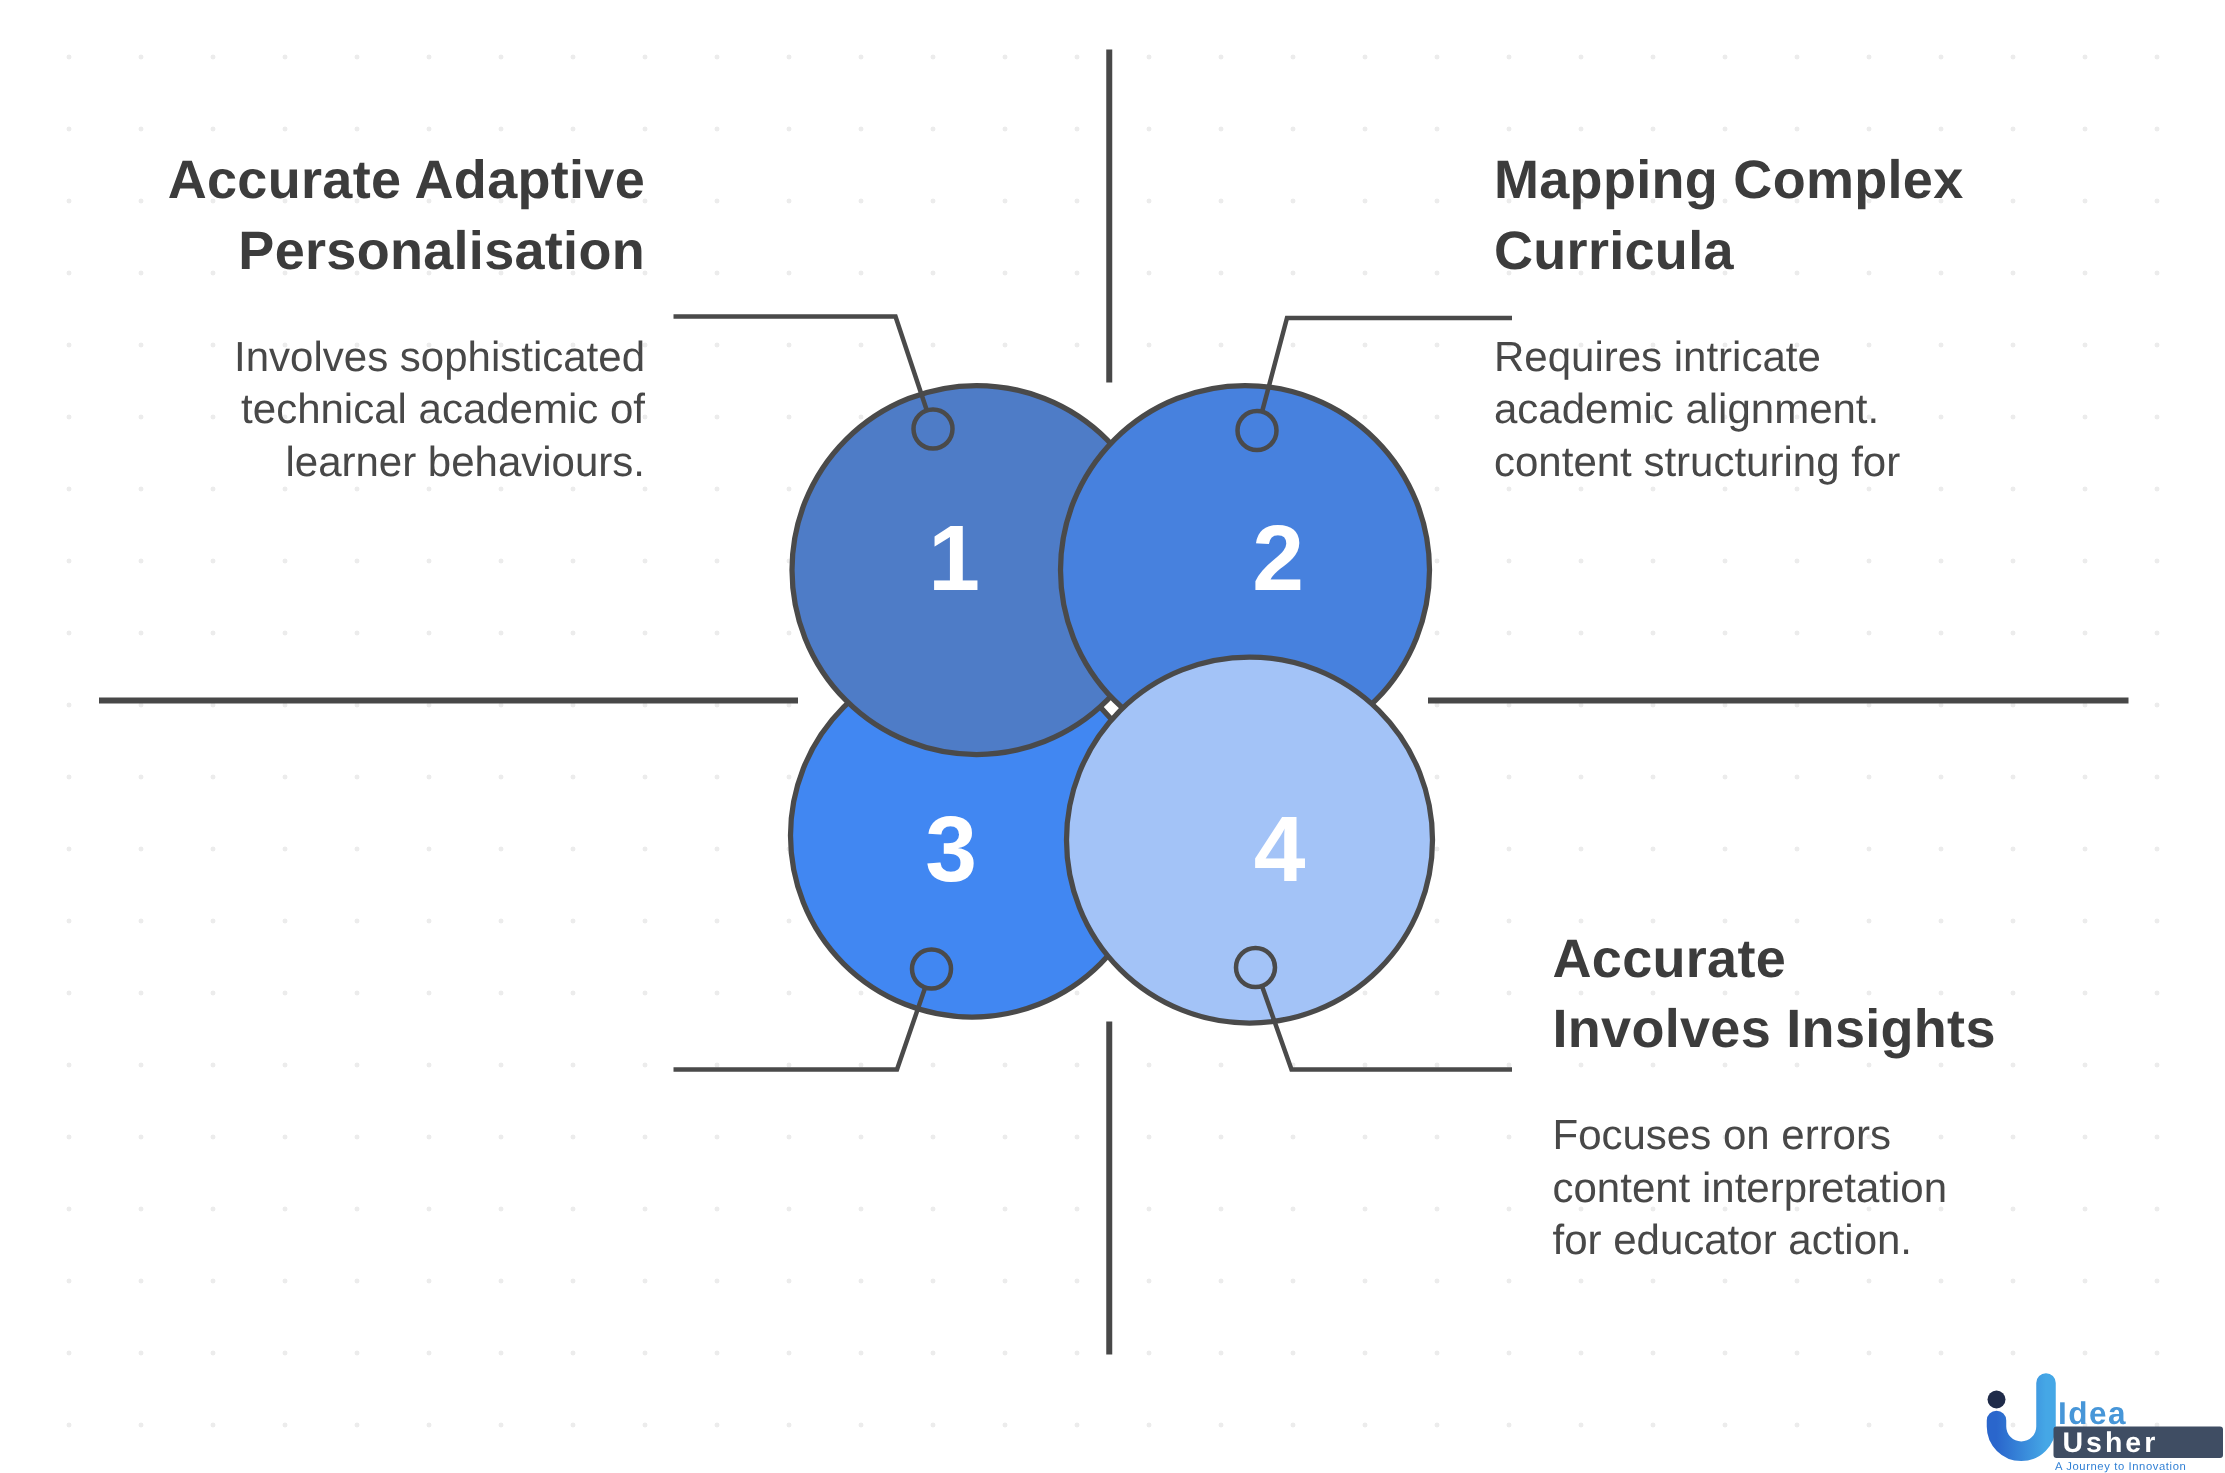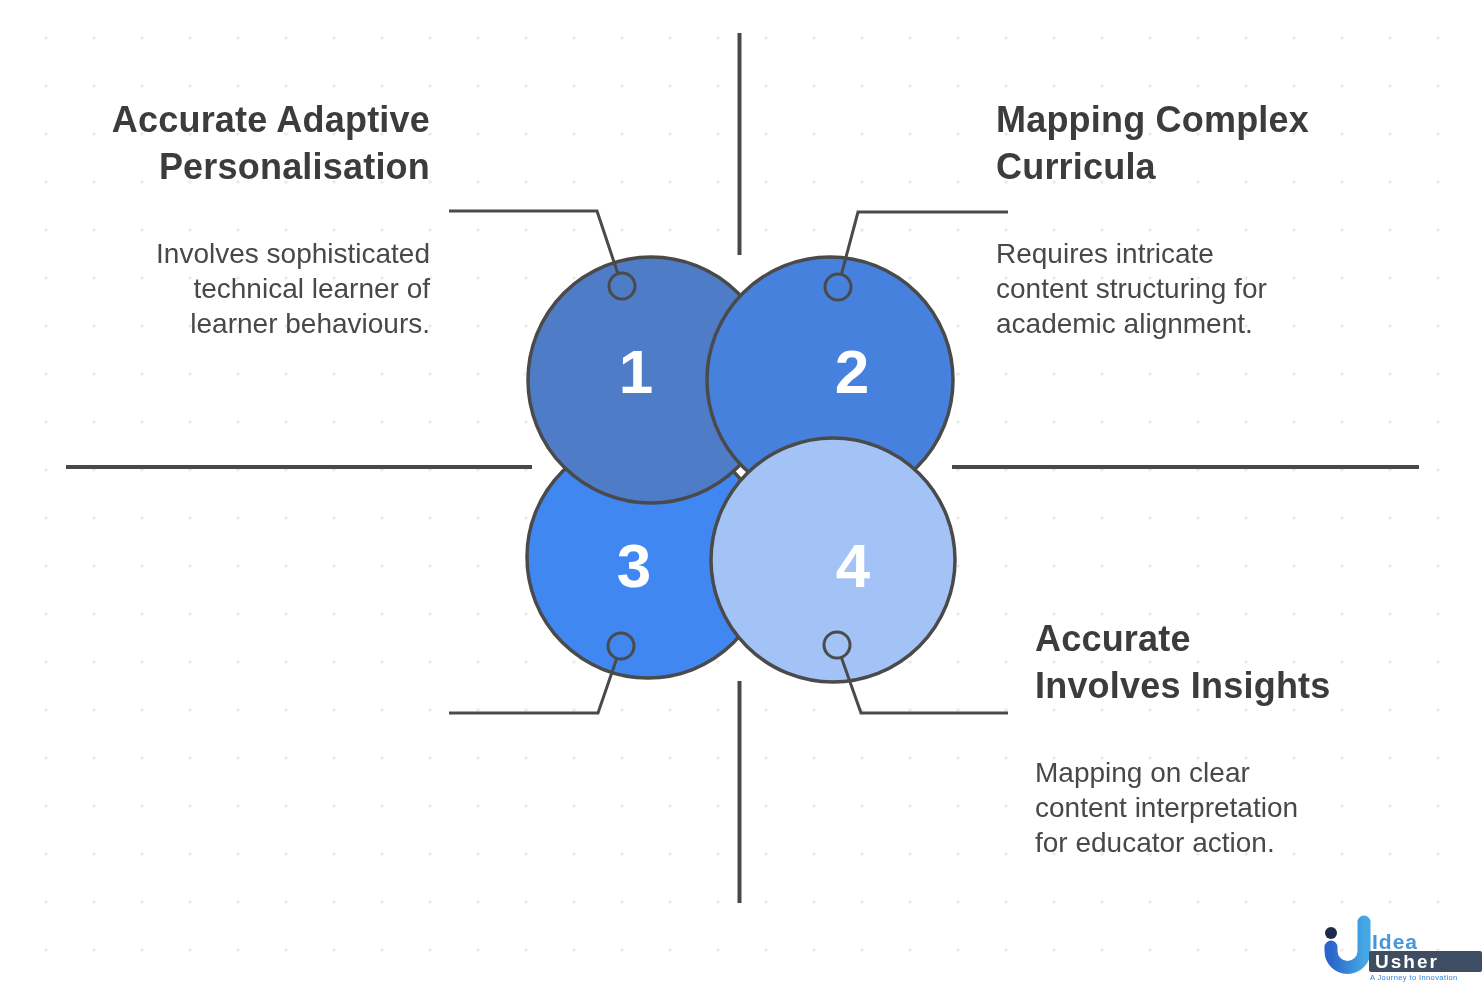--- a/index.html
+++ b/index.html
@@ -11,21 +11,21 @@
     background-image:radial-gradient(circle, #ececec 1.5px, rgba(255,255,255,0) 1.8px);
     background-size:48px 48px;
     background-position:22px 14px;
     overflow:hidden;
   }
   #diagram-svg { position:absolute; left:0; top:0; }
   .quadrant { position:absolute; }
   .q-left  { text-align:right; }
   .q-right { text-align:left; }
   .q-title { font-size:36px; font-weight:700; color:#3c3c3c; line-height:47px; letter-spacing:0.2px; }
-  .q-body  { margin-top:46px; font-size:28px; font-weight:500; color:#484848; line-height:35px; }
+  .q-body  { margin-top:30px; font-size:28px; font-weight:500; color:#484848; line-height:35px; }
   .tline, .bline { white-space:nowrap; }
   .pos-tl { left:60px;  top:96px;  width:370px; }
   .pos-tr { left:996px;top:96px;  width:380px; }
   .pos-bl { left:60px;  top:599px; width:370px; }
   .pos-br { left:1035px;top:615px; width:380px; }
 </style>
 </head>
 <body>
 
 <div id="stage">
@@ -83,43 +83,43 @@
     </g>
   </svg>
 
   <div class="quadrant q-left pos-tl">
     <div class="q-title">
       <div class="tline">Accurate Adaptive</div>
       <div class="tline">Personalisation</div>
     </div>
     <div class="q-body">
       <div class="bline">Involves sophisticated</div>
-      <div class="bline">technical learner of</div>
+      <div class="bline">technical academic of</div>
       <div class="bline">learner behaviours.</div>
     </div>
   </div>
 
   <div class="quadrant q-right pos-tr">
     <div class="q-title">
       <div class="tline">Mapping Complex</div>
       <div class="tline">Curricula</div>
     </div>
     <div class="q-body">
       <div class="bline">Requires intricate</div>
+      <div class="bline">academic alignment.</div>
       <div class="bline">content structuring for</div>
-      <div class="bline">academic alignment.</div>
     </div>
   </div>
 
 
   <div class="quadrant q-right pos-br">
     <div class="q-title">
       <div class="tline">Accurate</div>
       <div class="tline">Involves Insights</div>
     </div>
     <div class="q-body">
-      <div class="bline">Mapping on clear</div>
+      <div class="bline">Focuses on errors</div>
       <div class="bline">content interpretation</div>
       <div class="bline">for educator action.</div>
     </div>
   </div>
 
 </div>
 
 </body></html>

